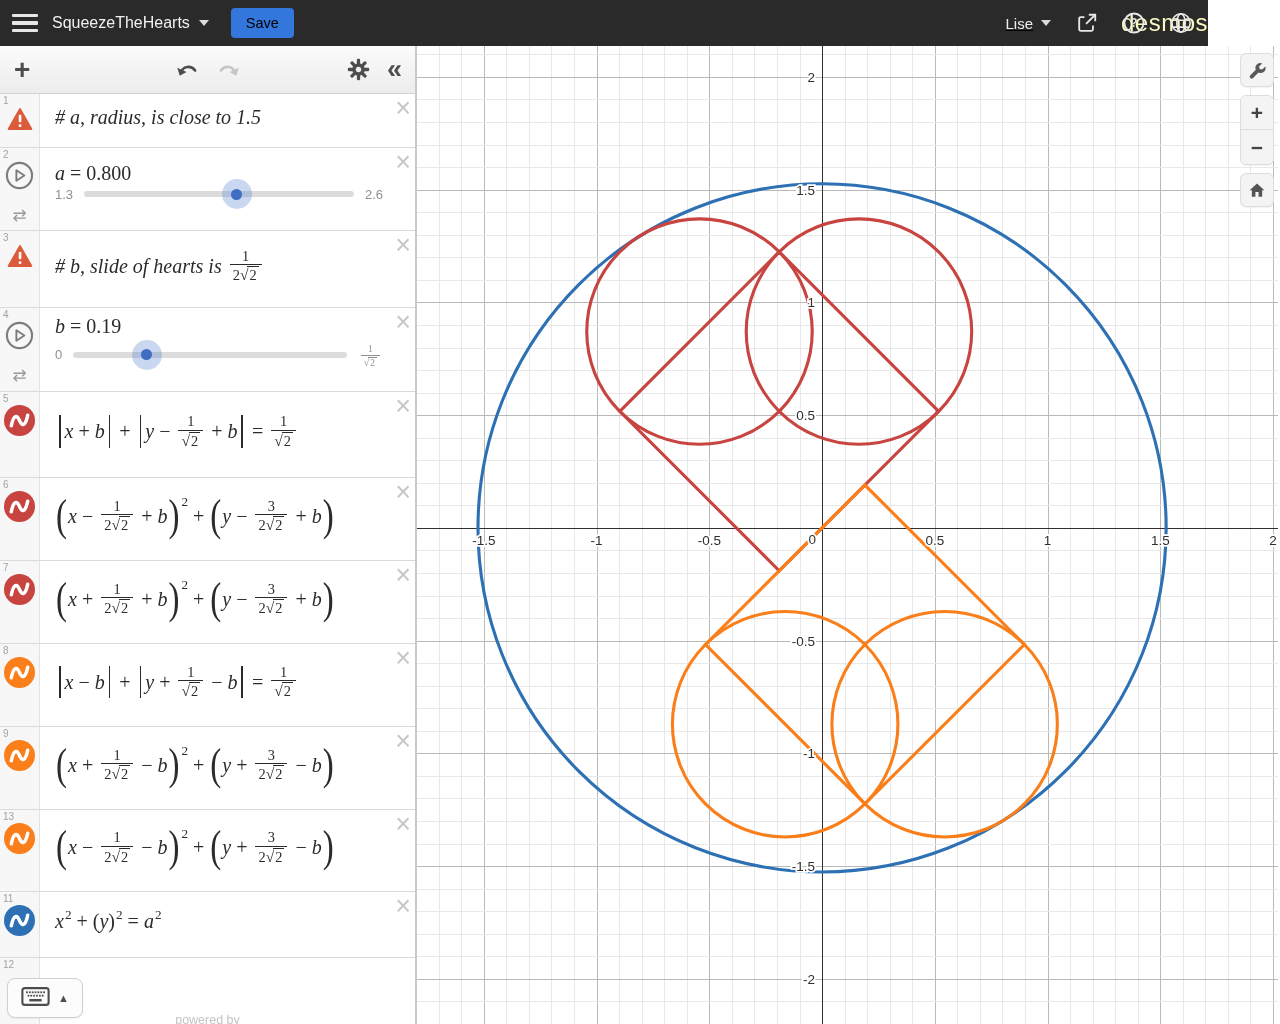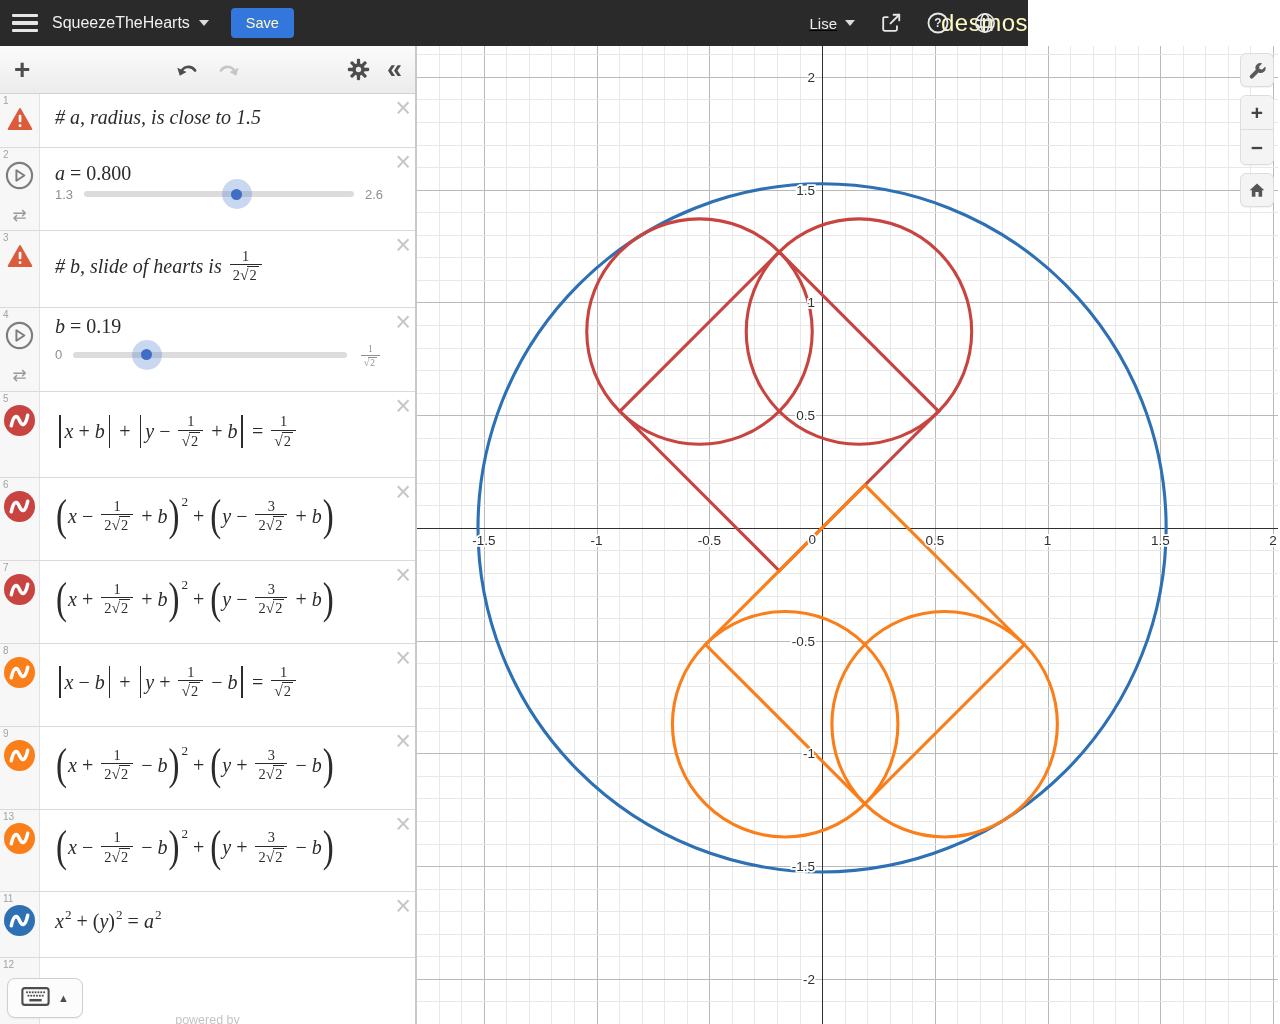--- a/index.html
+++ b/index.html
@@ -1,34 +1,34 @@
 <!DOCTYPE html>
 <html><head>
 <meta charset="utf-8">
 <style>
   * { margin:0; padding:0; box-sizing:border-box; }
   html,body { width:1280px; height:1024px; overflow:hidden; background:#fff;
               font-family:"Liberation Sans", sans-serif; }
 
   
-  .header { position:absolute; left:0; top:0; width:1028px; height:46px;
+  .header { position:absolute; left:0; top:0; width:1208px; height:46px;
             background:#2a2a2a; display:flex; align-items:center; z-index:30; }
   .h-left { display:flex; align-items:center; gap:14px; padding-left:12px; }
   .hamburger { width:26px; height:20px; display:flex; flex-direction:column;
                justify-content:space-between; background:none; border:none; cursor:pointer; padding:1px 0;}
   .hamburger span { display:block; height:3.2px; background:#e6e6e6; border-radius:1px; }
   .title-wrap { display:flex; align-items:center; gap:9px; cursor:pointer; }
   .gtitle { color:#f0f0f0; font-size:16px; }
   .caret { width:0; height:0; border-left:5px solid transparent; border-right:5px solid transparent;
            border-top:6px solid #dcdcdc; display:inline-block; }
-  .save-btn { border:none; border-radius:4px; color:#fef9c3; font-size:14.5px;
+  .save-btn { border:none; border-radius:4px; color:#000000; font-size:14.5px;
               padding:7px 15px; cursor:pointer; margin-left:8px; }
   .logo { position:absolute; left:0; right:0; text-align:right; color:#fef9c3;
           font-size:24px; letter-spacing:.5px; font-weight:400; pointer-events:none; }
-  .h-right { margin-left:auto; display:flex; align-items:center; gap:25px; padding-right:32px; z-index:2;text-decoration:underline;}
+  .h-right { margin-left:auto; display:flex; align-items:center; gap:25px; padding-right:16px; z-index:2;text-decoration:underline;}
   .user { display:flex; align-items:center; gap:8px; color:#ededed; font-size:15px; cursor:pointer; }
   .hicon { display:inline-flex; cursor:pointer; }
 
   
   .panel { position:absolute; left:0; top:46px; width:417px; bottom:0; background:#fff;
            border-right:2px solid #c9c9c9; z-index:20; }
   .etoolbar { height:48px; background:linear-gradient(#fbfbfb,#ececec); border-bottom:1px solid #d2d2d2;
               display:flex; align-items:center; position:relative; }
   .tbtn { background:none; border:none; cursor:pointer; color:#555; display:inline-flex;
           align-items:center; justify-content:center; }

